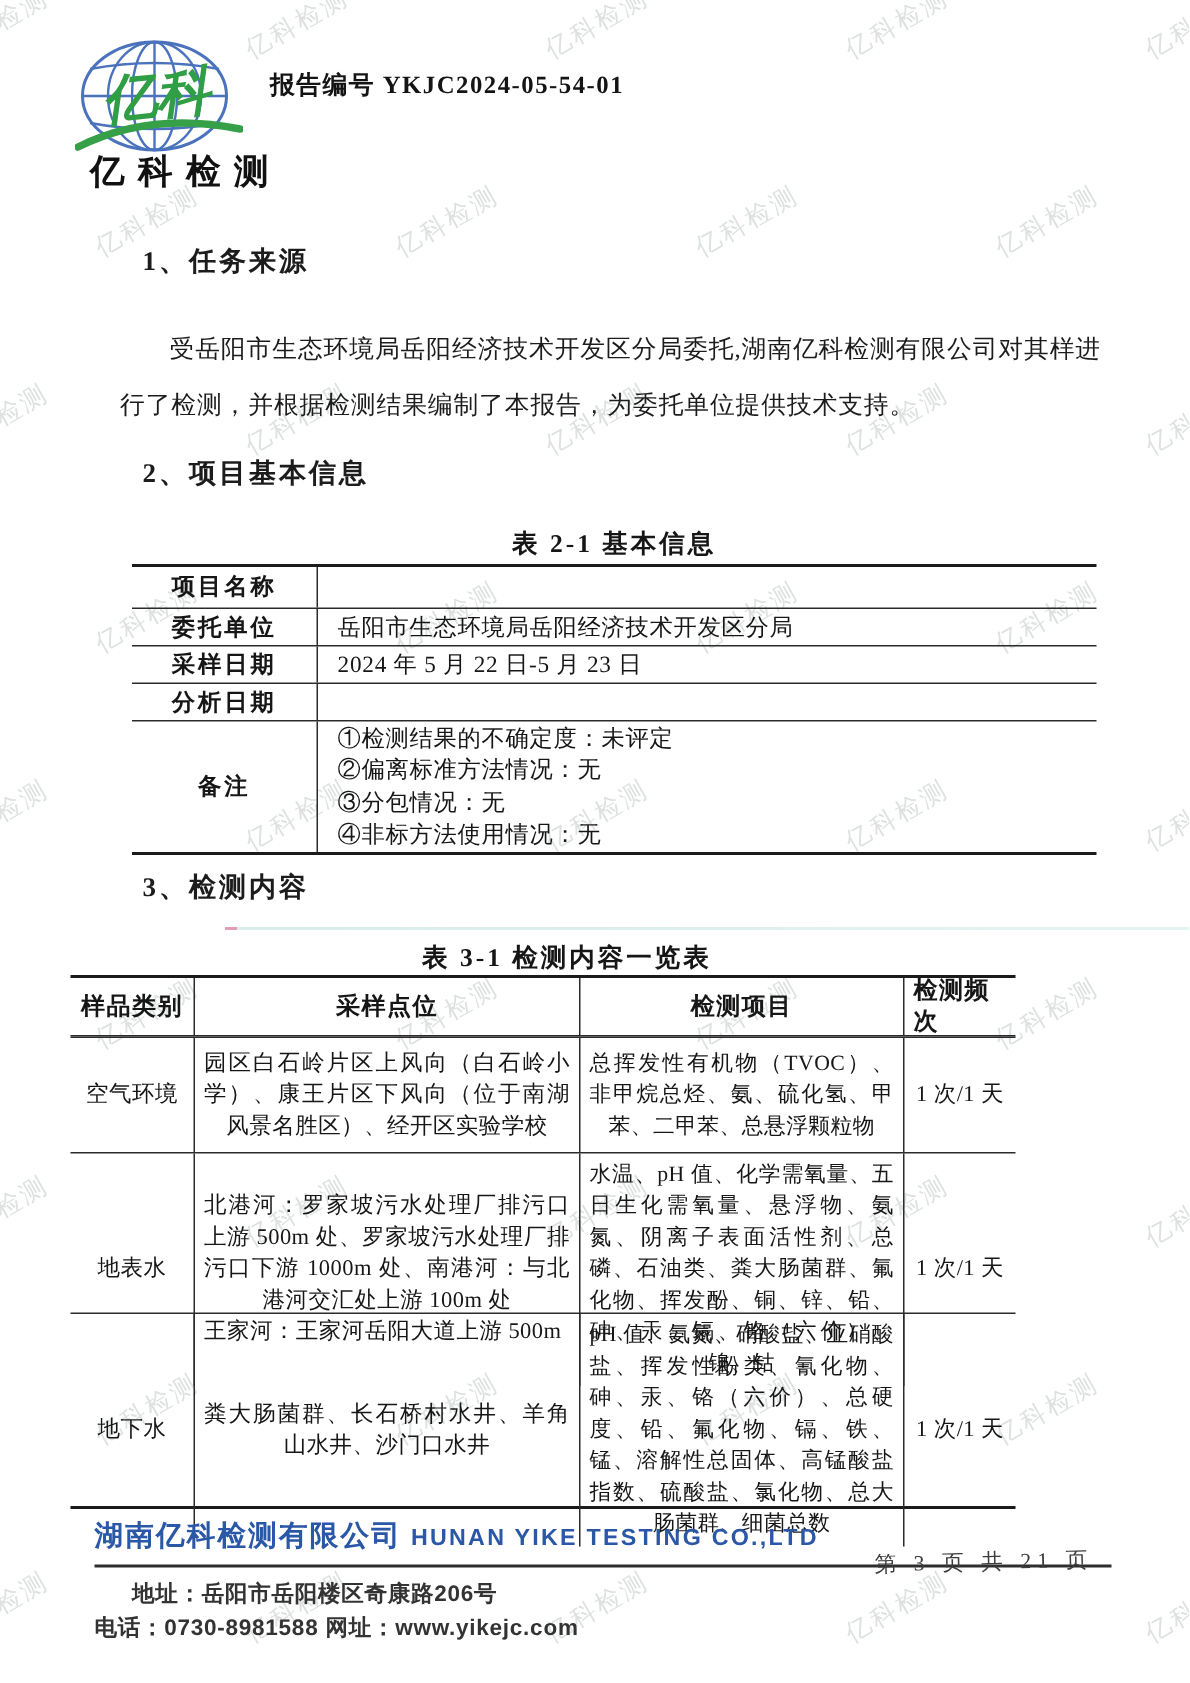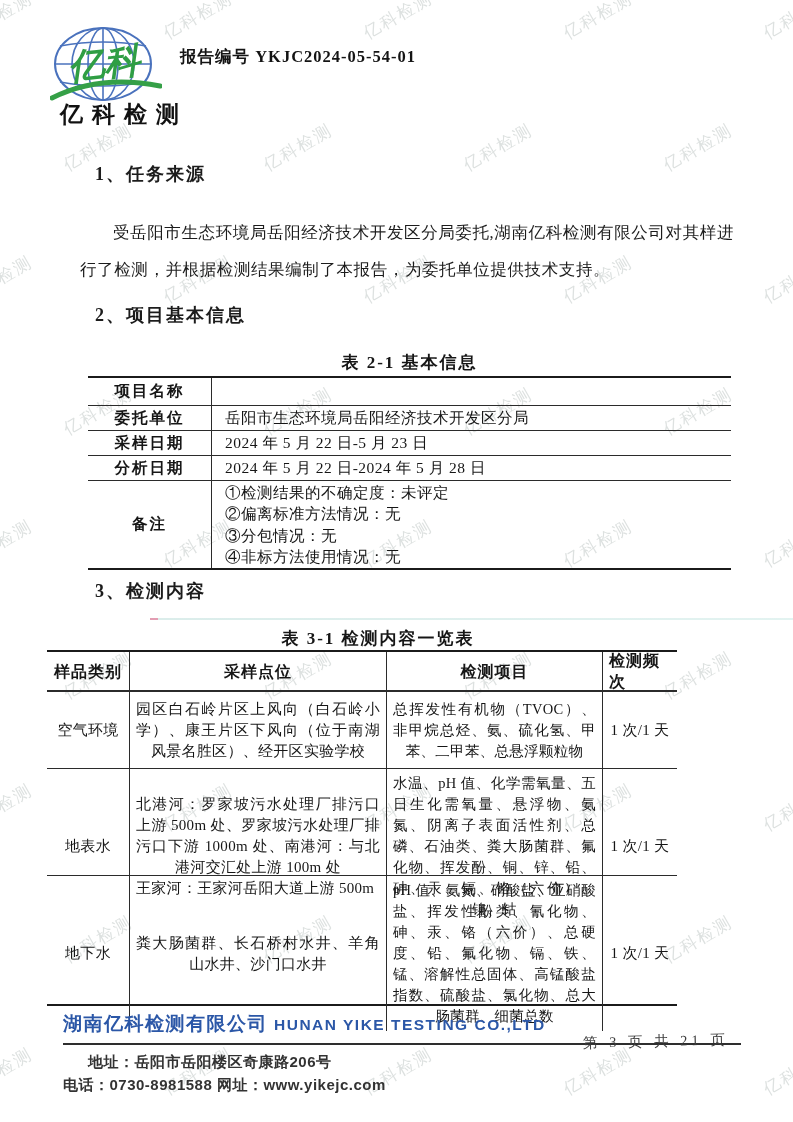--- a/index.html
+++ b/index.html
@@ -183,21 +183,20 @@
     <div class="t21-row t21-h24">
       <div class="t21-label">委托单位</div>
       <div class="t21-value">岳阳市生态环境局岳阳经济技术开发区分局</div>
     </div>
     <div class="t21-row t21-h24">
       <div class="t21-label">采样日期</div>
       <div class="t21-value">2024 年 5 月 22 日-5 月 23 日</div>
     </div>
     <div class="t21-row t21-h24">
       <div class="t21-label">分析日期</div>
-      <div class="t21-value">2024 年 5 月 22 日-2024 年 5 月 28 日</div>
     </div>
     <div class="t21-row t21-remark">
       <div class="t21-label">备注</div>
       <div class="t21-value">
         <div class="remark-line">①检测结果的不确定度：未评定</div>
         <div class="remark-line">②偏离标准方法情况：无</div>
         <div class="remark-line">③分包情况：无</div>
         <div class="remark-line">④非标方法使用情况：无</div>
       </div>
     </div>

